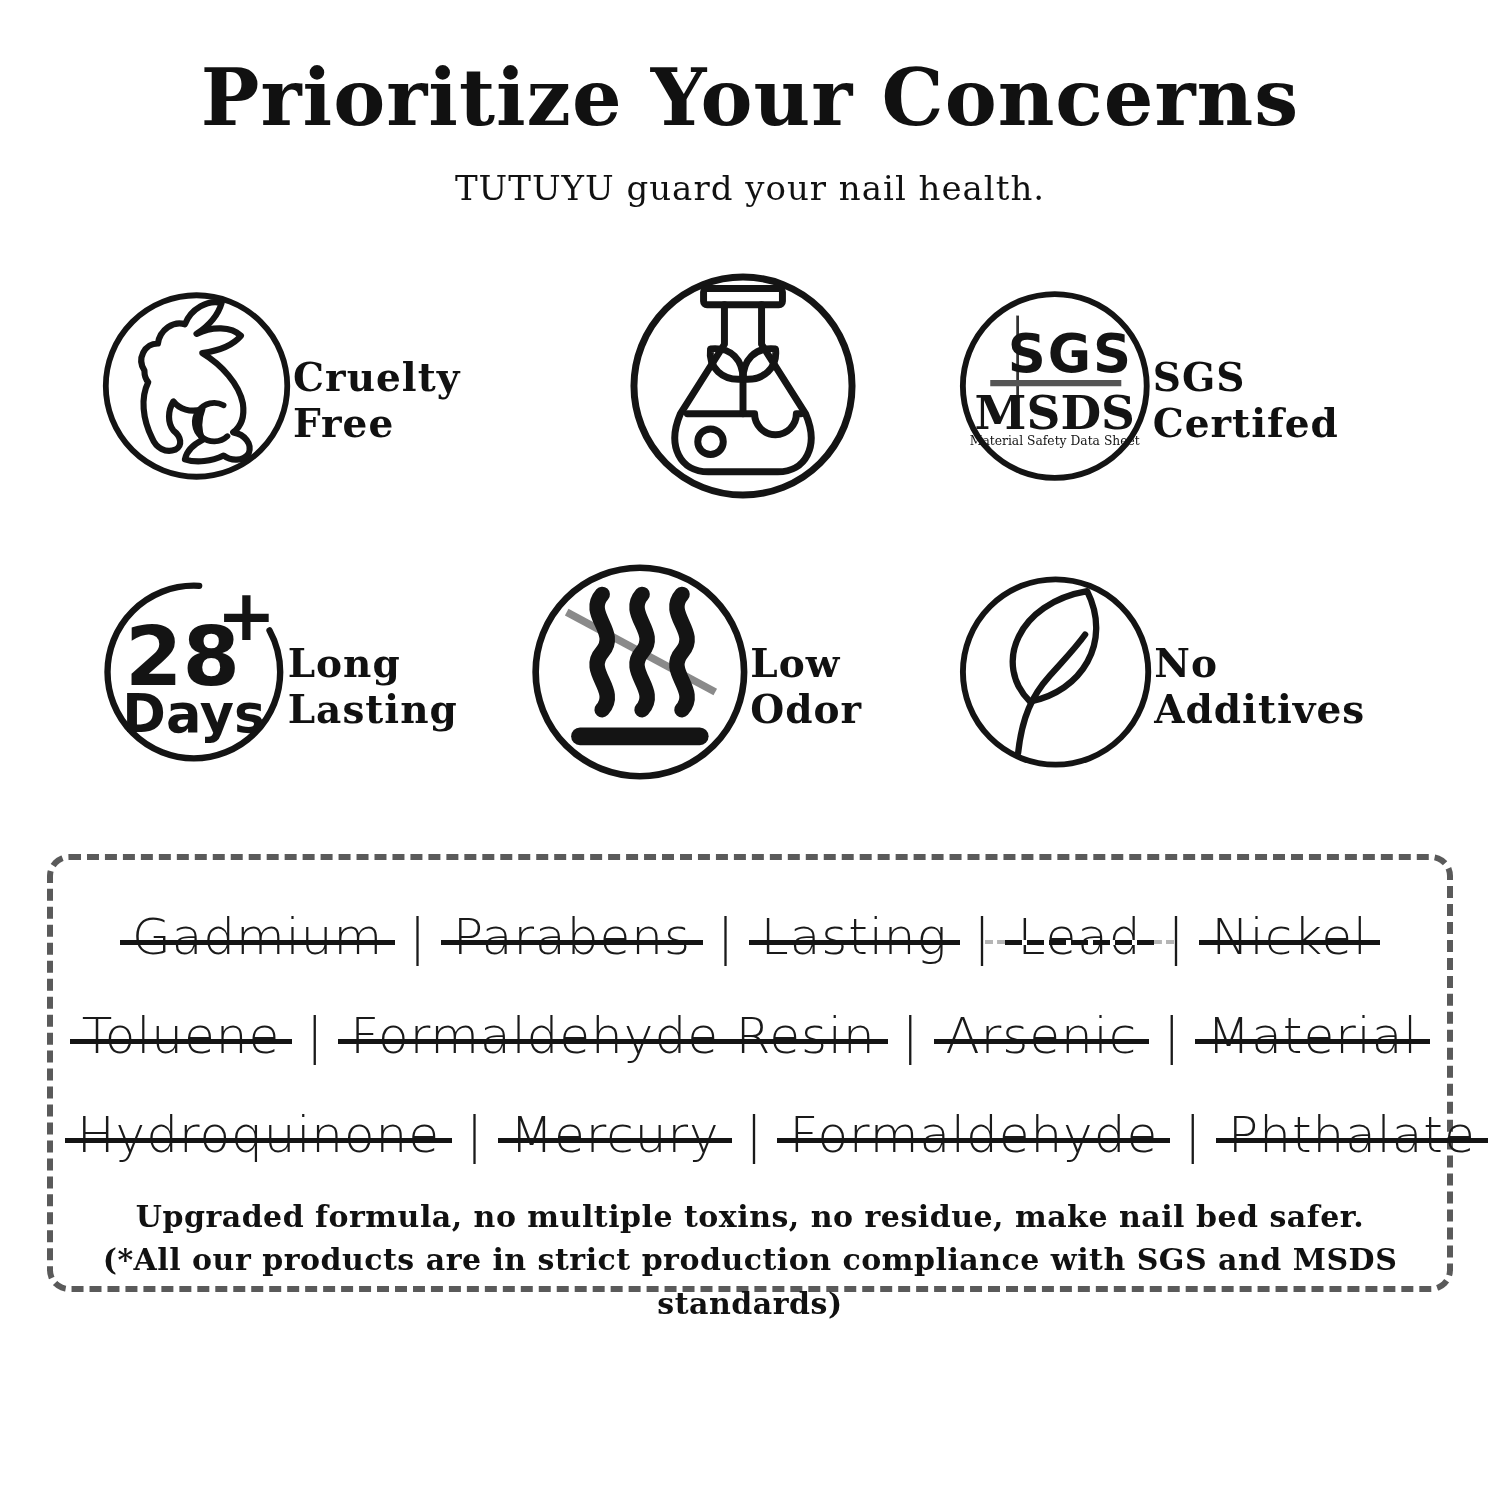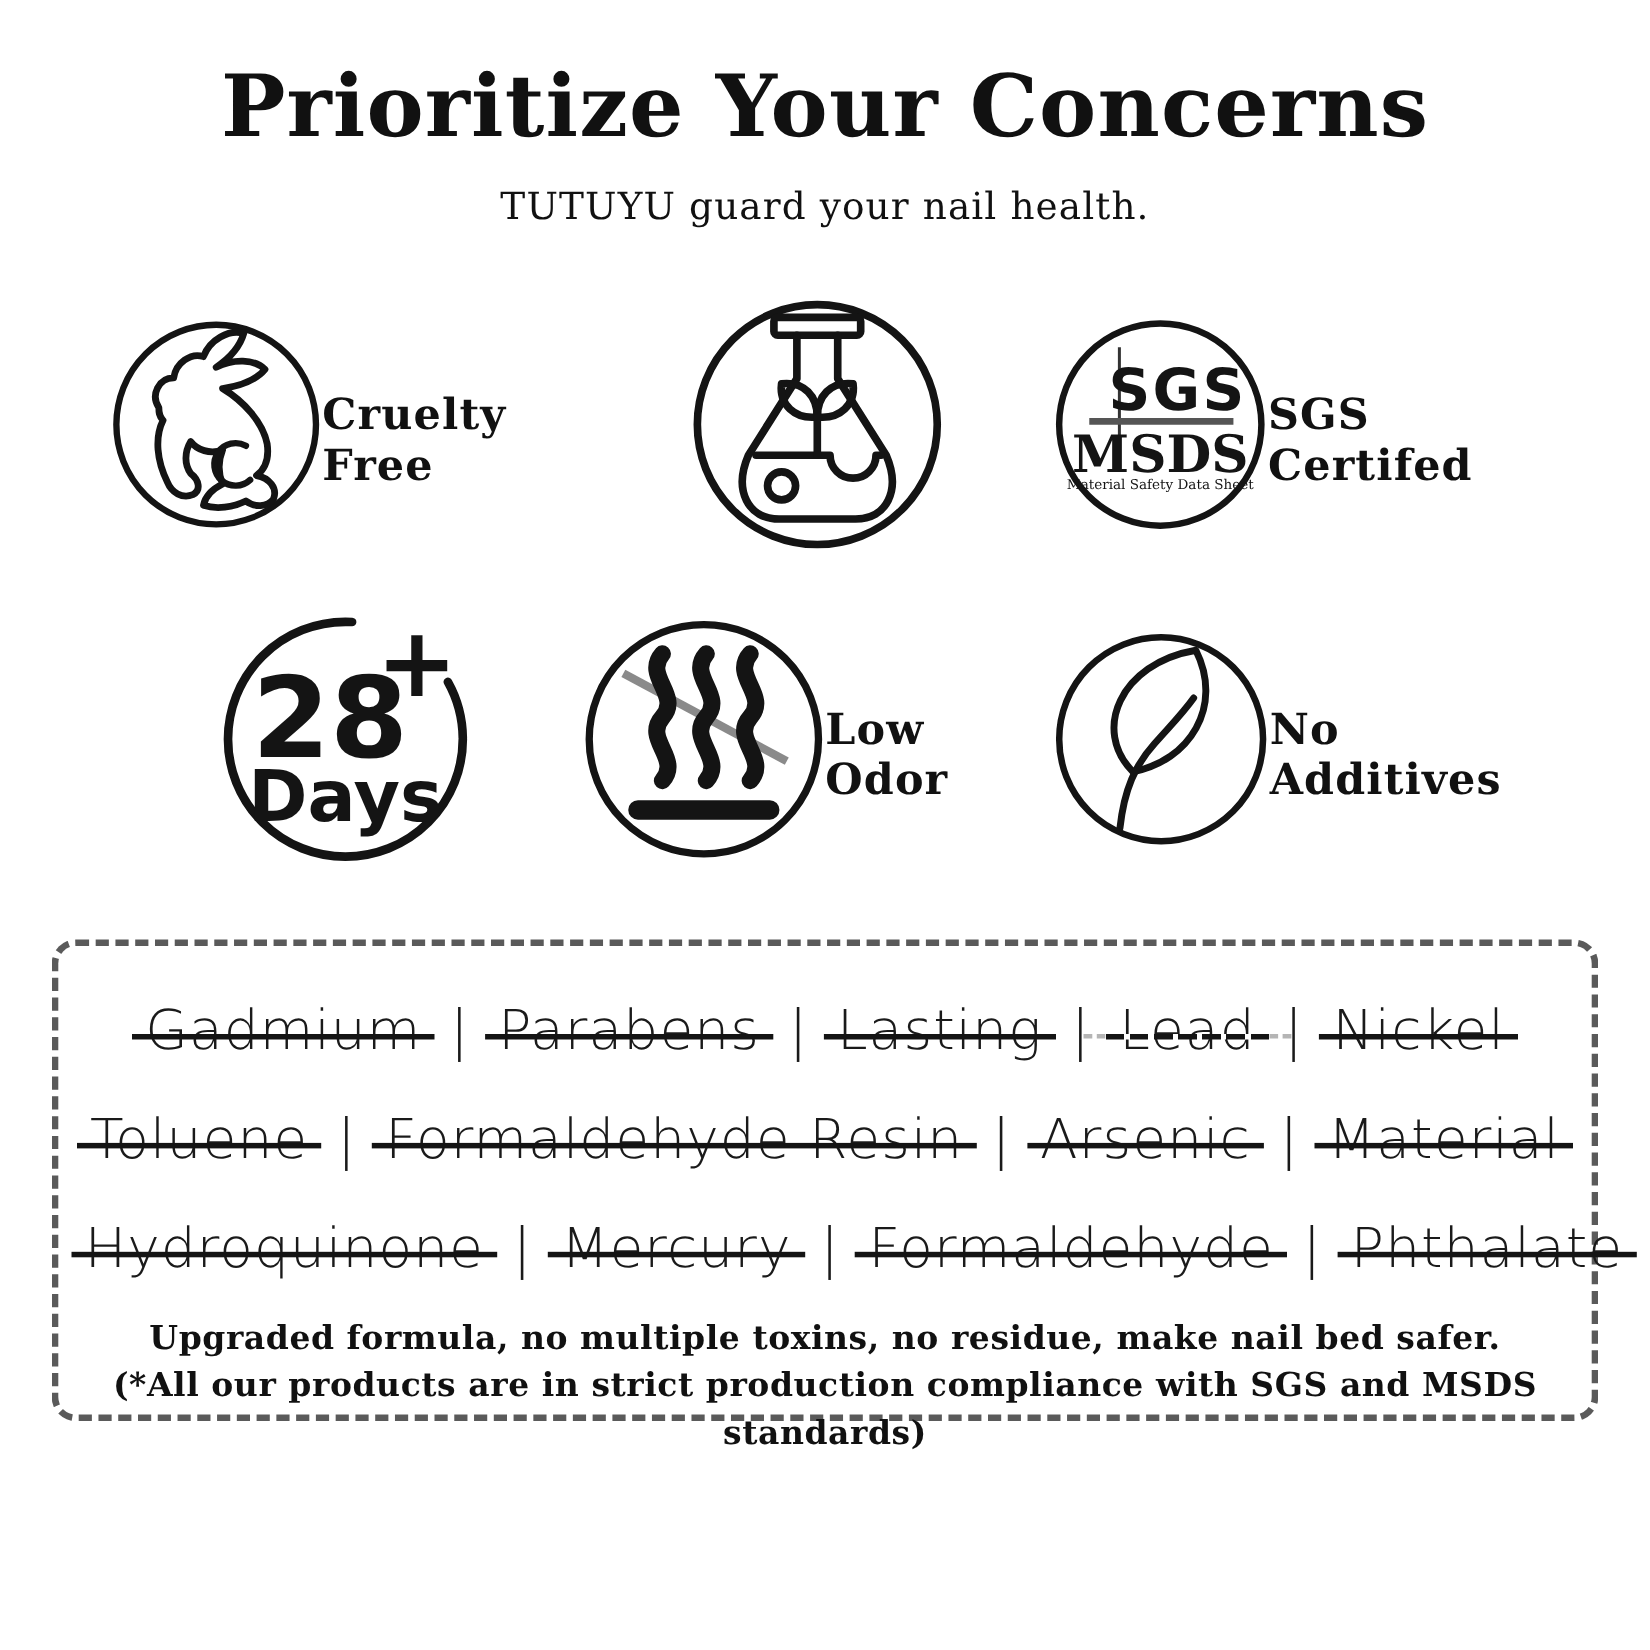--- a/index.html
+++ b/index.html
@@ -78,20 +78,21 @@
       <div class="feature-label">SGS Certifed</div>
     </div>
 
     <div class="feature">
       <svg viewBox="0 0 100 100" aria-hidden="true">
         <circle class="stroke" cx="50" cy="50" r="46" stroke-width="3.4" pathLength="100" stroke-dasharray="76 16 8"></circle>
         <text x="44" y="57" text-anchor="middle" font-family="DejaVu Sans, sans-serif" font-size="44" font-weight="bold" fill="#141414">28</text>
         <text x="78" y="33" text-anchor="middle" font-family="DejaVu Sans, sans-serif" font-size="38" font-weight="bold" fill="#141414">+</text>
         <text x="50" y="82" text-anchor="middle" font-family="DejaVu Sans, sans-serif" font-size="28" font-weight="bold" fill="#141414">Days</text>
       </svg>
+      <div class="feature-label">Long Lasting</div>
     </div>
 
     <div class="feature">
       <svg viewBox="0 0 100 100" aria-hidden="true">
         <circle class="stroke" cx="50" cy="50" r="47" stroke-width="3"></circle>
         <line x1="17" y1="23" x2="84" y2="59" stroke="#8a8a8a" stroke-width="3.4"></line>
         <path class="stroke" stroke-width="7" d="M33,15 c-8,9 8,17 0,26 c-8,9 8,17 0,26"></path>
         <path class="stroke" stroke-width="7" d="M51,15 c-8,9 8,17 0,26 c-8,9 8,17 0,26"></path>
         <path class="stroke" stroke-width="7" d="M69,15 c-8,9 8,17 0,26 c-8,9 8,17 0,26"></path>
         <path class="stroke" stroke-width="8" d="M23,79 H77"></path>

